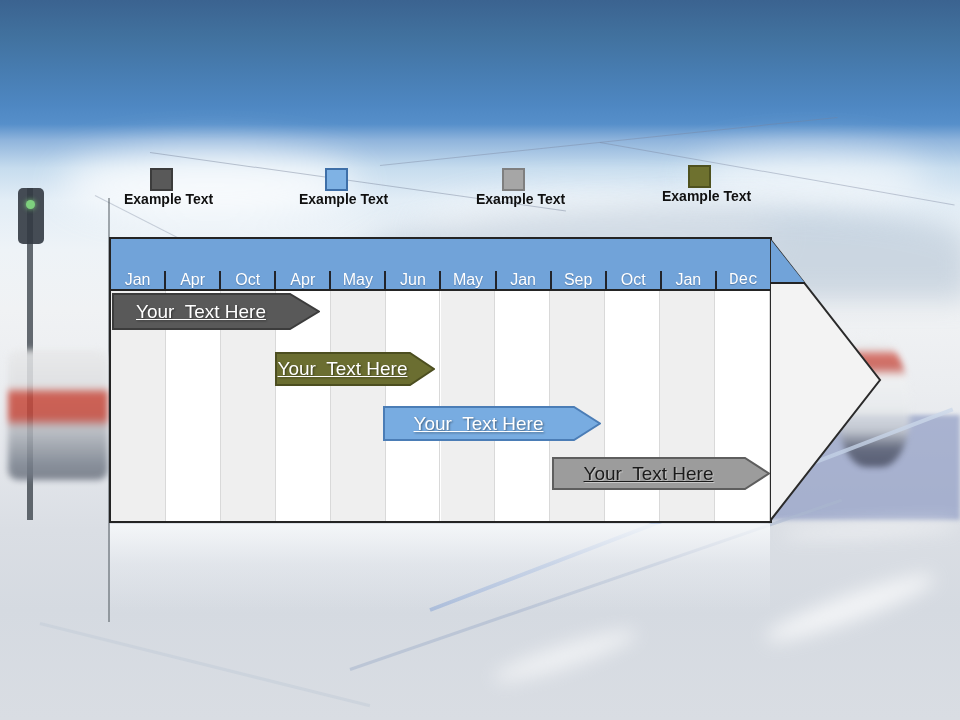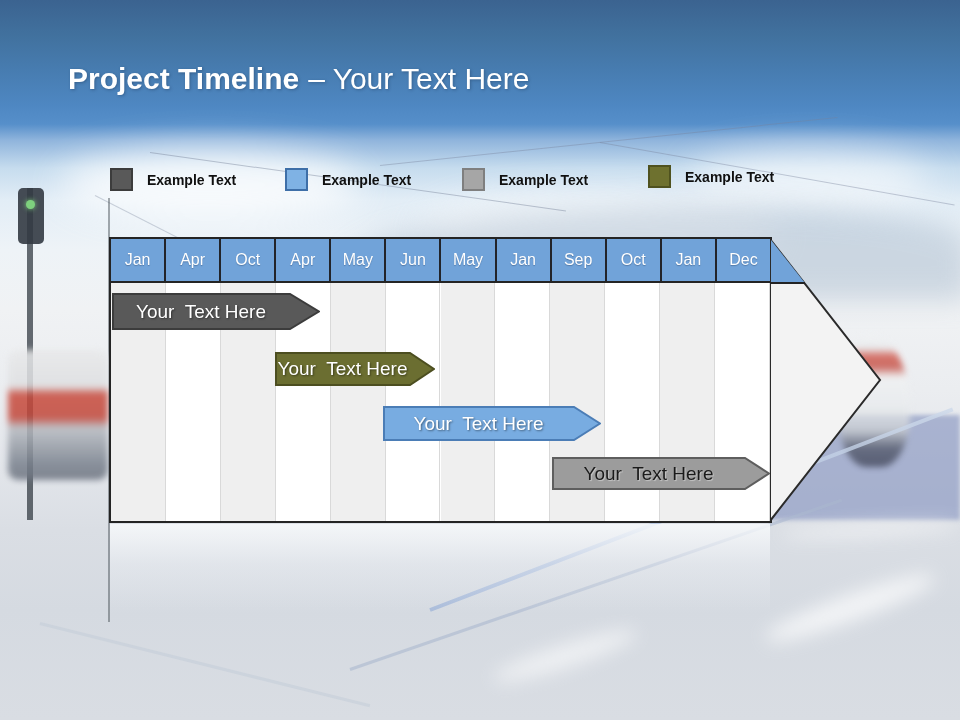--- a/index.html
+++ b/index.html
@@ -26,41 +26,41 @@
   .train-nose{background:linear-gradient(180deg,#f2f4f5 0%,#e8eaec 10%,#d05548 16%,#c44d42 24%,#f0f2f3 32%,#e9ecee 55%,#c9cdd2 72%,#565c6e 86%,#454a5e 100%);
     border-radius:45% 55% 40% 40%;filter:blur(3px);opacity:.8;}
   .rail{transform-origin:left center;}
   .glint{background:#fff;filter:blur(9px);border-radius:50%;}
   
   .title{position:absolute;left:68px;top:60px;color:#fff;font-size:30px;line-height:38px;
     text-shadow:1px 1px 3px rgba(20,40,70,.35);white-space:nowrap;}
   .title-bold{font-weight:700;}
   .title-rest{font-weight:400;margin-left:9px;}
   
-  .legend-item{position:absolute;top:168px;display:flex;align-items:center;}
+  .legend-item{position:absolute;top:168px;display:flex;align-items:center;flex-direction:column;}
   .swatch{width:23px;height:23px;border:2px solid #444;box-sizing:border-box;flex:0 0 auto;}
   .legend-label{margin-left:14px;font-size:14px;font-weight:700;color:#101010;white-space:nowrap;}
   
   .tl-table{position:absolute;left:109px;top:237px;width:663px;height:286px;
     border:2px solid #242424;box-sizing:border-box;display:flex;flex-direction:column;}
-  .tl-header{height:44px;flex:0 0 auto;display:flex;border-bottom:2px solid #242424;box-sizing:border-box;}
+  .tl-header{height:52px;flex:0 0 auto;display:flex;border-bottom:2px solid #242424;box-sizing:border-box;align-items:flex-end;}
   .month-cell{flex:1 1 0;border-right:2px solid #22242a;box-sizing:border-box;
     display:flex;align-items:center;justify-content:center;
     color:#fff;font-size:16px;text-shadow:0 1px 1px rgba(30,50,80,.35);}
-  .month-cell:last-child{border-right:none;}
+  .month-cell:last-child{border-right:none;font-family:Liberation Mono, monospace;}
   .tl-body{flex:1 1 auto;
     background:
       repeating-linear-gradient(90deg,transparent 0 calc(8.3333% - 1px),#d9d9d9 calc(8.3333% - 1px) 8.3333%),
       repeating-linear-gradient(90deg,#efefef 0 8.3333%,#ffffff 8.3333% 16.6667%);}
   .tl-tip{position:absolute;left:770px;top:237px;}
   
   .bar{position:absolute;}
   .bar svg{position:absolute;left:0;top:0;}
   .bar-label{position:absolute;top:0;text-align:center;font-size:19px;white-space:pre;
-    text-shadow:1px 1px 2px rgba(0,0,0,.45);}
+    text-shadow:1px 1px 2px rgba(0,0,0,.45);text-decoration:underline;}
   .bar-label.dark-text{text-shadow:1px 1px 1px rgba(255,255,255,.45);}
   
   .reflection{position:absolute;left:110px;top:524px;width:660px;height:90px;
     background:linear-gradient(180deg,rgba(248,250,252,.85) 0%,rgba(242,245,249,.35) 45%,rgba(242,245,249,0) 100%);}
 </style>
 </head>
 <body>
 
 <div class="slide">
 
@@ -79,21 +79,20 @@
   <div class="deco train-left" style="left:8px;top:350px;width:100px;height:130px;"></div>
   <div class="deco water-band" style="left:760px;top:415px;width:200px;height:105px;"></div>
   <div class="deco train-nose" style="left:838px;top:335px;width:72px;height:132px;"></div>
   <div class="deco rail" style="left:430px;top:608px;width:560px;height:4px;background:linear-gradient(90deg,#9fb4d8,#cdd9ea);transform:rotate(-21deg);opacity:.8;"></div>
   <div class="deco rail" style="left:350px;top:668px;width:520px;height:3px;background:#aab8cf;transform:rotate(-19deg);opacity:.6;"></div>
   <div class="deco rail" style="left:40px;top:622px;width:340px;height:3px;background:#c2cbd8;transform:rotate(14deg);opacity:.5;"></div>
   <div class="deco glint" style="left:760px;top:595px;width:180px;height:26px;opacity:.7;transform:rotate(-20deg);"></div>
   <div class="deco glint" style="left:490px;top:645px;width:150px;height:22px;opacity:.6;transform:rotate(-18deg);"></div>
   <div class="deco glint" style="left:780px;top:525px;width:180px;height:10px;opacity:.7;transform:rotate(-3deg);"></div>
 
-  <div class="title"><span class="title-bold">Project Timeline</span><span class="title-rest">– Your Text Here</span></div>
 
   <div class="legend-item" style="left:110px;">
     <span class="swatch" style="background-color: rgb(89, 89, 89); border-color: rgb(60, 60, 60);"></span>
     <span class="legend-label">Example Text</span>
   </div>
   <div class="legend-item" style="left:285px;">
     <span class="swatch" style="background-color: rgb(127, 178, 228); border-color: rgb(62, 111, 168);"></span>
     <span class="legend-label">Example Text</span>
   </div>
   <div class="legend-item" style="left:462px;">

